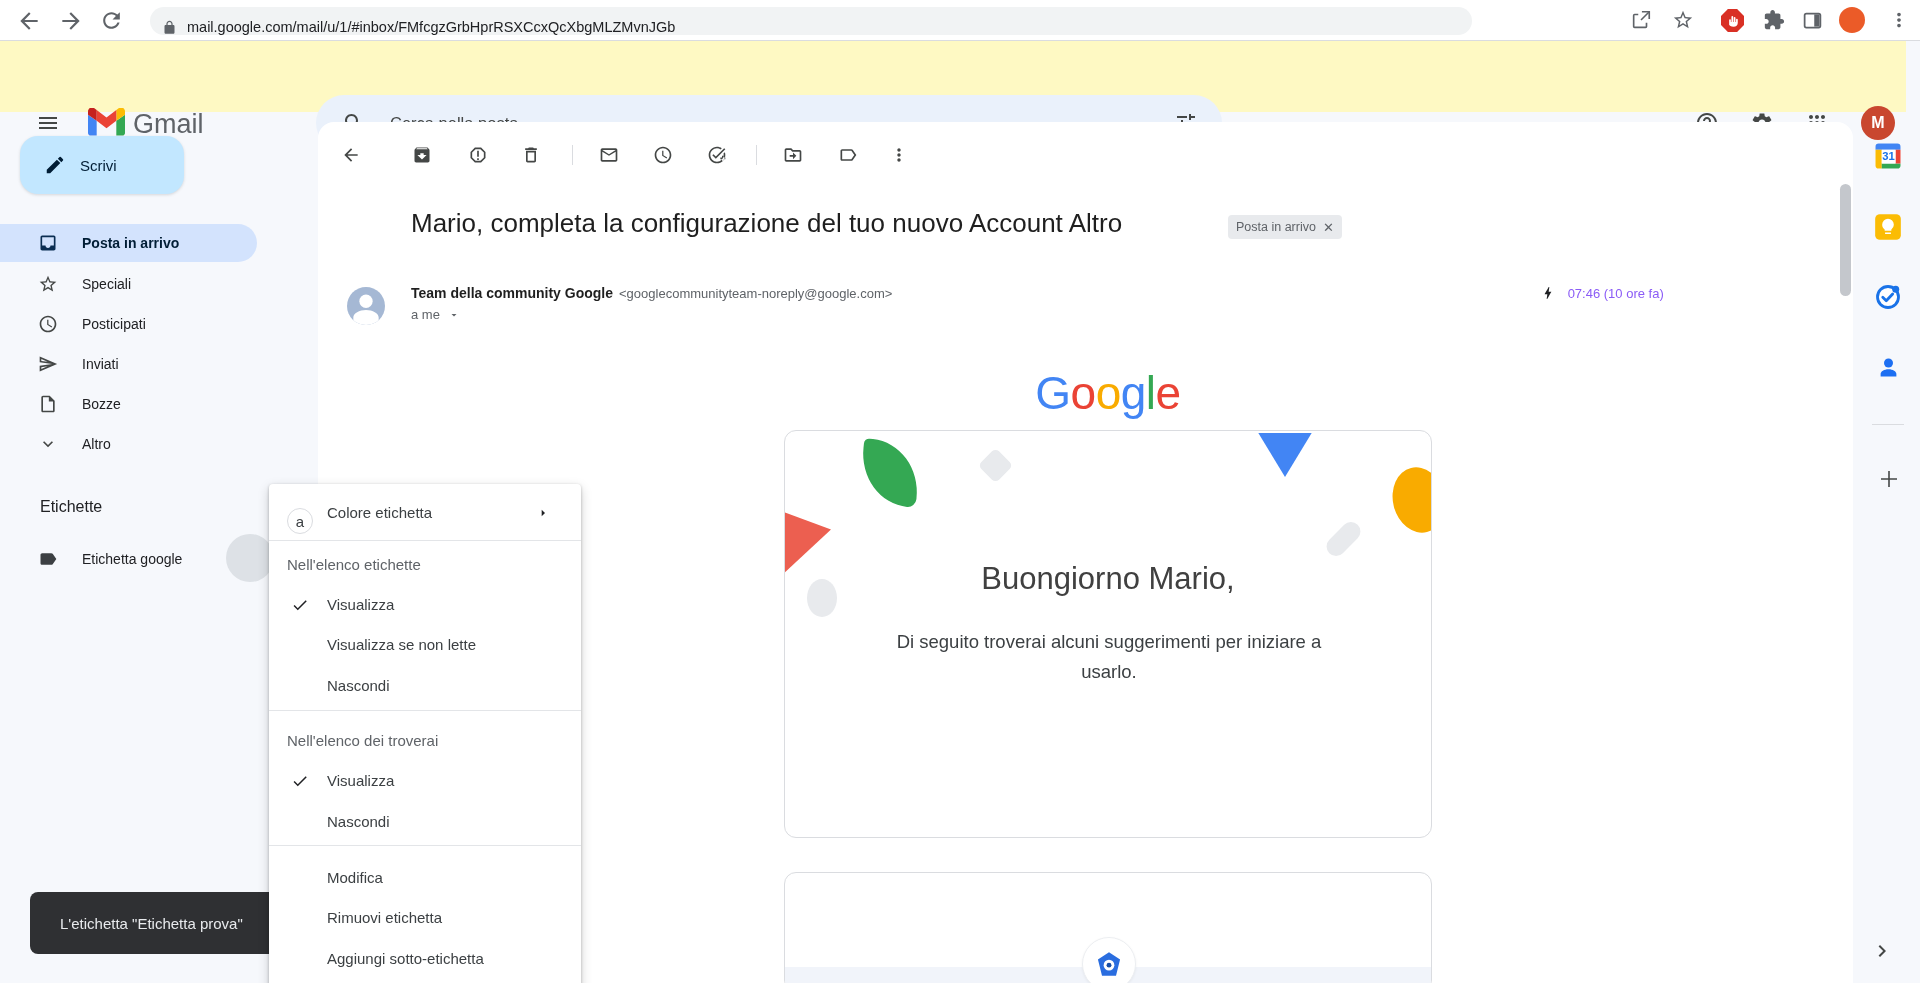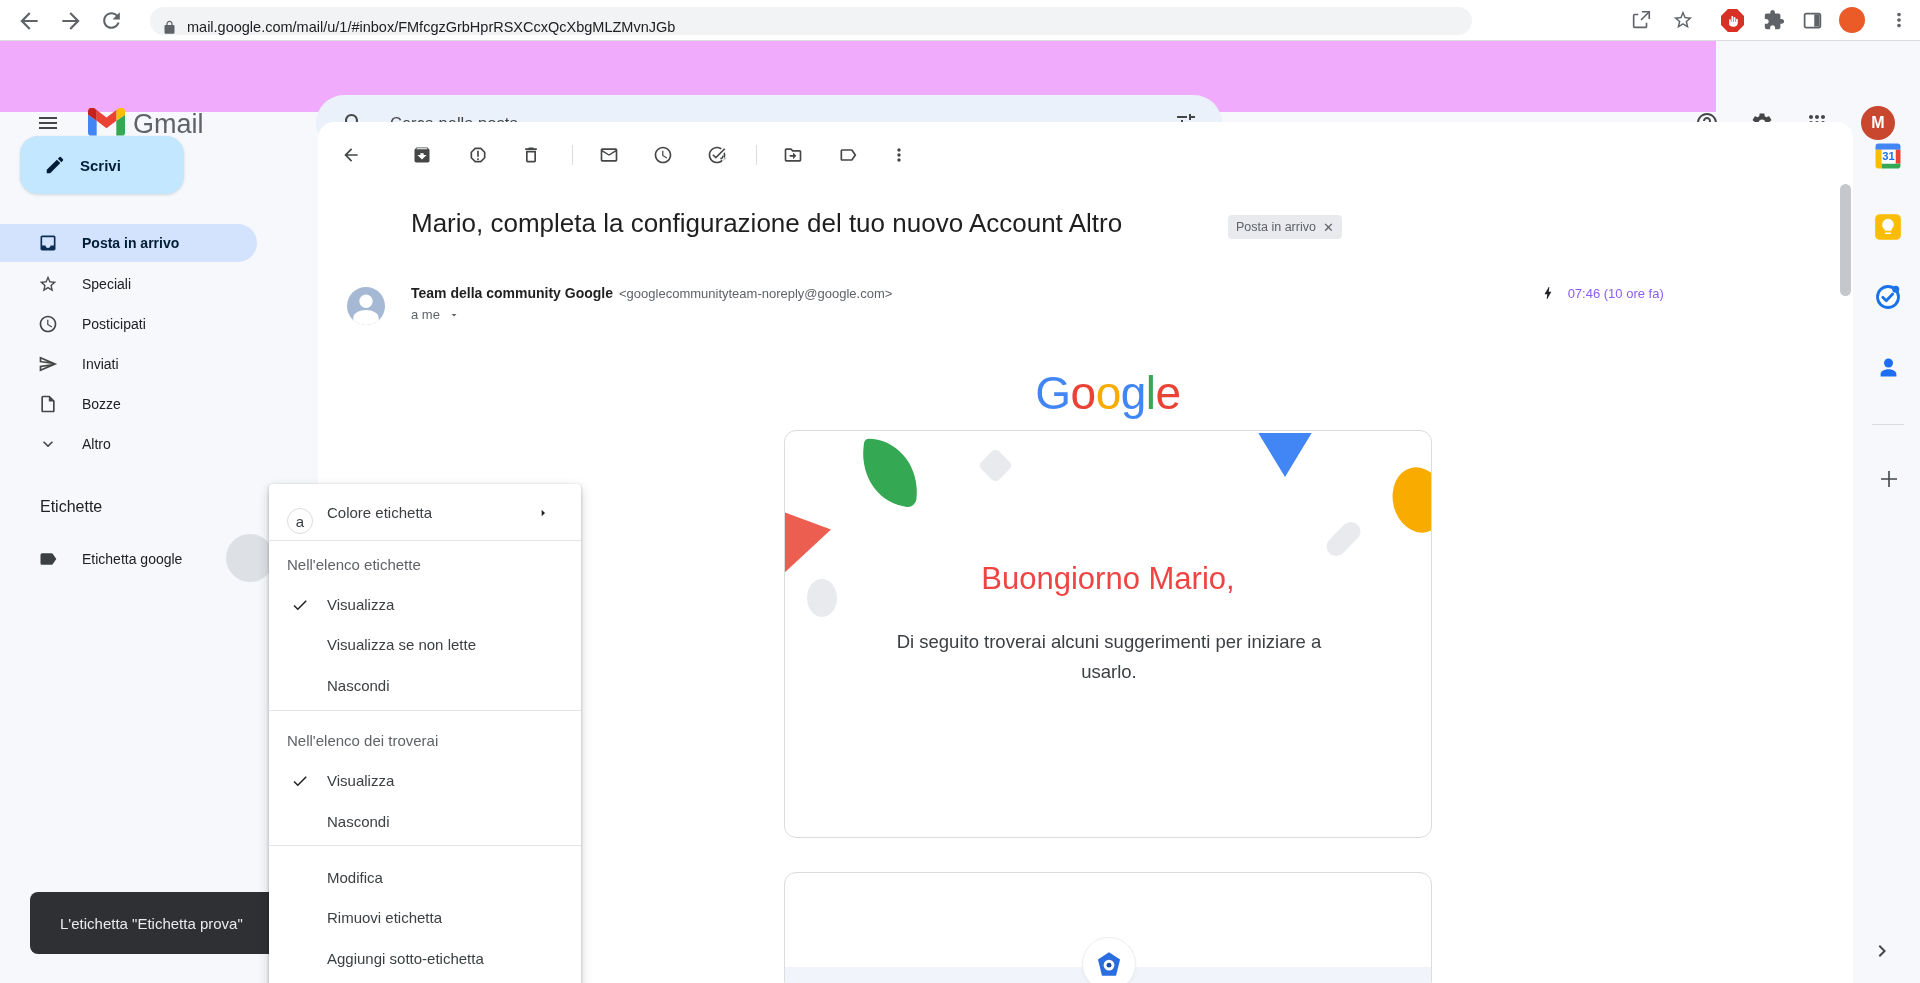--- a/index.html
+++ b/index.html
@@ -10,31 +10,31 @@
   
   .browser-bar { position:absolute; left:0; top:0; width:1920px; height:41px; background:#ffffff; border-bottom:1px solid #dadce0; z-index:5; }
   .nav-ico { position:absolute; top:8px; width:26px; height:26px; color:#5f6368; cursor:pointer; }
   .url-pill { position:absolute; left:150px; top:7px; width:1322px; height:28px; border-radius:14px; background:#f1f3f4; display:flex; align-items:flex-end; }
   .url-pill .lock { margin-left:12px; color:#5f6368; }
   .url-text { margin-left:10px; font-size:14.5px; color:#202124; white-space:nowrap; }
   .chrome-avatar { position:absolute; left:1839px; top:7px; width:26px; height:26px; border-radius:50%; background:#eb5b28; }
   .octagon { clip-path:polygon(30% 0,70% 0,100% 30%,100% 70%,70% 100%,30% 100%,0 70%,0 30%); }
 
   
-  .gmail-header { position:absolute; left:0; top:41px; width:1716px; height:71px; background:#f0abfc; }
+  .gmail-header { position:absolute; left:0; top:41px; width:1906px; height:71px; background:#fef9c3; }
   .hdr-ico { position:absolute; color:#444746; cursor:pointer; }
   .gmail-wordmark { position:absolute; left:133px; top:68px; font-size:27px; color:#5f6368; }
   .search-bar { position:absolute; left:316px; top:54px; width:906px; height:56px; border-radius:28px; background:#eaf1fb; }
   .search-input { position:absolute; left:74px; top:0; width:740px; height:56px; border:none; outline:none; background:transparent; font-size:16.5px; color:#202124; font-family:"Liberation Sans",sans-serif; }
   .search-input::placeholder { color:#444746; opacity:1; }
   .hdr-avatar { position:absolute; left:1861px; top:65px; width:34px; height:34px; border-radius:50%; background:#c9472f; color:#fff; font-size:16px; font-weight:bold; text-align:center; line-height:34px; cursor:pointer; }
 
   
   .compose-btn { position:absolute; left:20px; top:136px; width:164px; height:58px; border-radius:18px; background:#c2e7ff; box-shadow:0 1px 3px rgba(60,64,67,.18); display:flex; align-items:center; cursor:pointer; }
-  .compose-btn .lbl { margin-left:14px; font-size:15px; font-weight:700; color:#001d35; }
+  .compose-btn .lbl { margin-left:14px; font-size:15px; font-weight:400; color:#001d35; }
   .nav-row { position:absolute; left:0; width:257px; height:38px; display:flex; align-items:center; cursor:pointer; border-radius:0 19px 19px 0; }
   .nav-row .ico { margin-left:38px; color:#444746; }
   .nav-row .lbl { margin-left:24px; font-size:14px; color:#202124; }
   .nav-row.selected { background:#d3e3fd; }
   .nav-row.selected .lbl { font-weight:bold; color:#001d35; }
   .nav-row.selected .ico { color:#0b2e52; }
   .labels-heading { position:absolute; left:40px; top:498px; font-size:16px; font-weight:500; color:#202124; }
   .hover-circle { position:absolute; left:226px; top:534px; width:48px; height:48px; border-radius:50%; background:#dde1e6; z-index:40; }
 
   
@@ -50,21 +50,21 @@
   .sender-email { font-weight:normal; font-size:13px; color:#5f6368; margin-left:6px; }
   .to-me { position:absolute; left:93px; top:185px; font-size:13px; color:#5f6368; cursor:pointer; }
   .msg-time { position:absolute; left:1222px; top:163px; font-size:13px; color:#8b5cf6; white-space:nowrap; }
 
   
   .google-logo { position:absolute; left:640px; top:244px; width:300px; text-align:center; font-size:46px; font-weight:500; letter-spacing:-.5px; }
   .body-card { position:absolute; background:#fff; border:1px solid #dadce0; border-radius:12px; overflow:hidden; }
   .card1 { left:466px; top:308px; width:648px; height:408px; }
   .card2 { left:466px; top:750px; width:648px; height:120px; }
   .confetto { position:absolute; }
-  .greeting { position:absolute; left:0; top:130px; width:100%; text-align:center; font-size:31px; color:#ef4444; }
+  .greeting { position:absolute; left:0; top:130px; width:100%; text-align:center; font-size:31px; color:#404040; }
   .body-par { position:absolute; left:89px; top:196px; width:470px; text-align:center; font-size:18.5px; line-height:30px; color:#3c4043; }
   .card2-band { position:absolute; left:0; top:94px; width:100%; height:30px; background:#f1f4fa; }
   .badge-circle { position:absolute; left:297px; top:64px; width:54px; height:54px; border-radius:50%; background:#fff; border:1px solid #eceef1; box-shadow:0 1px 3px rgba(0,0,0,.06); display:flex; align-items:center; justify-content:center; }
 
   .scroll-thumb { position:absolute; left:1840px; top:184px; width:11px; height:112px; border-radius:6px; background:#c4c7cc; z-index:20; cursor:pointer; }
 
   
   .panel-ico { position:absolute; cursor:pointer; }
   .panel-divider { position:absolute; left:1872px; top:424px; width:32px; height:1px; background:#dadce0; }
 

